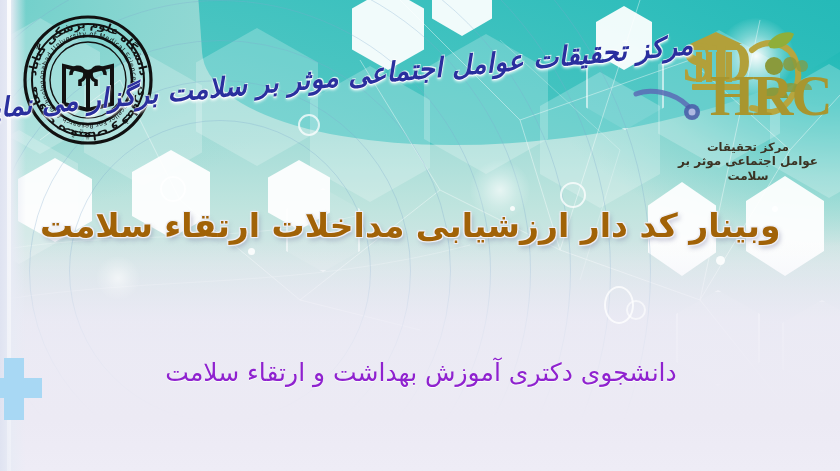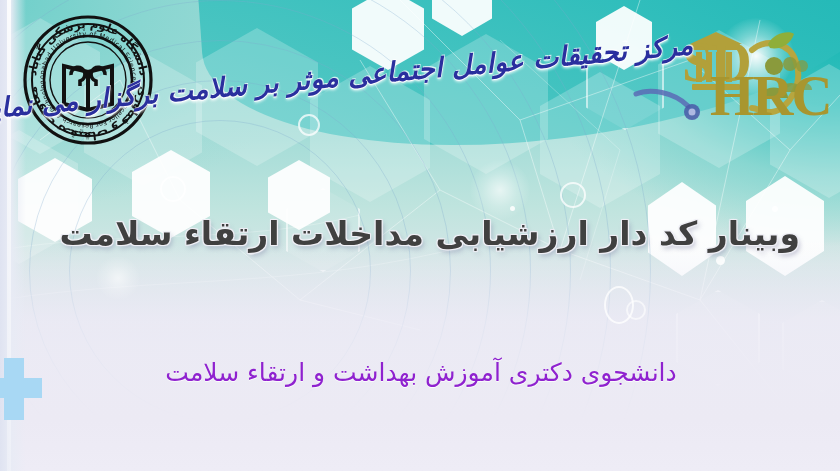--- a/index.html
+++ b/index.html
@@ -134,25 +134,25 @@
     text-shadow:
       0 1px 0 rgba(255,255,255,.95),
       0 2px 3px rgba(255,255,255,.9),
       1px -1px 0 rgba(255,255,255,.75);
     transform:rotate(-5.2deg);
     white-space:nowrap;
     overflow:visible;
   }
 
   .main-title{
-    position:absolute;left:40px;right:40px;top:214px;
-    direction:rtl;text-align:right;
+    position:absolute;left:40px;right:40px;top:206px;
+    direction:rtl;text-align:left;
     font-family:"DejaVu Sans", sans-serif;
     font-size:33px;font-weight:bold;
-    color:#404040;
+    color:#a16207;
     letter-spacing:-0.5px;
     text-shadow:
       0 0 3px rgba(255,255,255,.95),
       1px 1px 0 #e9e9f2,
       -1px 1px 0 #e9e9f2,
       1px -1px 0 #e9e9f2,
       -1px -1px 0 #e9e9f2,
       2px 3px 5px rgba(120,120,160,.45);
     white-space:nowrap;
   }
@@ -334,20 +334,24 @@
           <path d="M102,64 C102,52 124,52 124,64 Z" opacity=".85"></path>
           <circle cx="124" cy="38" r="6" opacity=".7"></circle>
           <path d="M116,62 C116,52 134,52 134,62 Z" opacity=".7"></path>
         </g>
       </svg>
       <div class="sdhrc-letters">
         <div class="sdhrc-cap-line1">SD</div>
         <div class="sdhrc-cap-line2">HRC</div>
       </div>
     </div>
+    <div class="sdhrc-fa">
+      <div class="l1">مرکز تحقیقات</div>
+      <div class="l2">عوامل اجتماعی موثر بر سلامت</div>
+    </div>
   </div>
 
   <div class="header-script">مرکز تحقیقات عوامل اجتماعی موثر بر سلامت برگزار می نماید</div>
 
   <div class="main-title">وبینار کد دار ارزشیابی مداخلات ارتقاء سلامت</div>
 
   <div class="speaker-sub">دانشجوی دکتری آموزش بهداشت و ارتقاء سلامت</div>
 
 </div>
 

